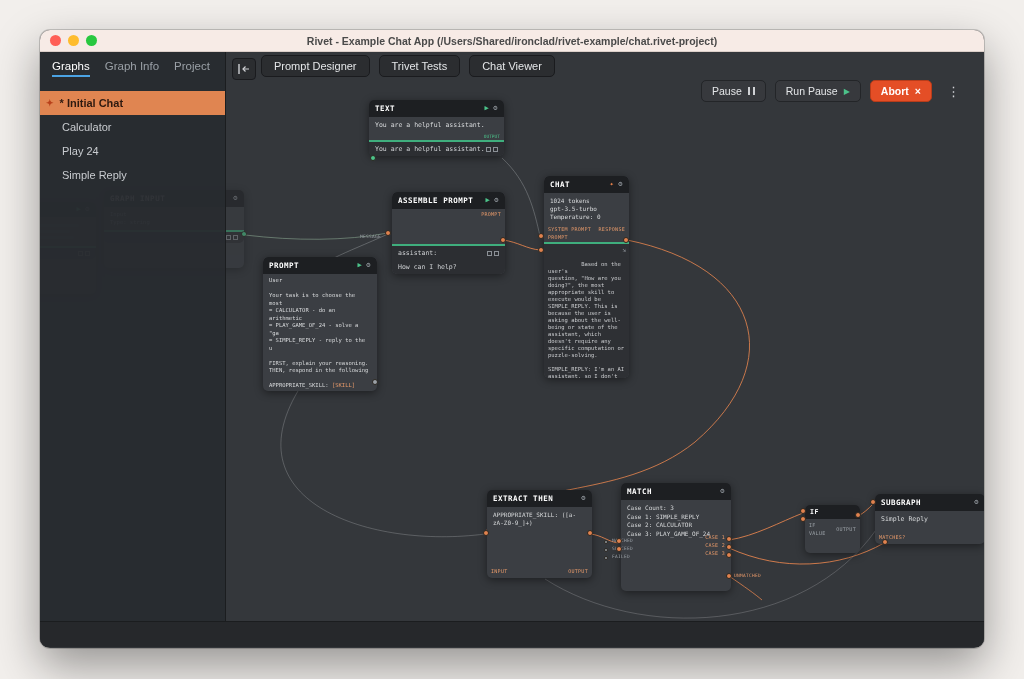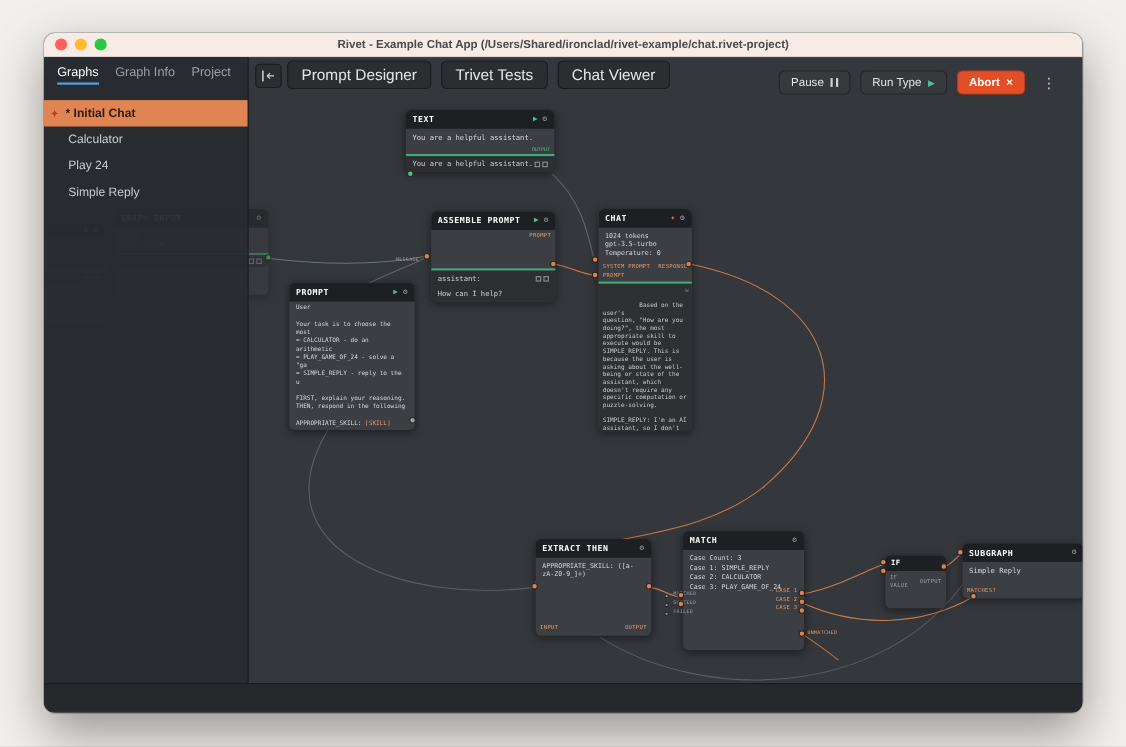--- a/index.html
+++ b/index.html
@@ -37,22 +37,22 @@
   .sb-item.active { background:#e08551; color:#2e1a10; font-weight:bold; padding-left:6px; }
   .sb-item .flame { color:#b8401a; font-size:9px; margin-right:6px; }
 
   .sb-toggle { position:absolute; left:192px; top:6px; width:24px; height:22px; z-index:60;
     background:#2b2d30; border:1px solid #1a1b1e; border-radius:4px;
     display:flex; align-items:center; justify-content:center; }
 
   
   .tool-tabs { position:absolute; left:221px; top:3px; display:flex; gap:9px; z-index:60; }
   .tool-tab { background:#2b2d30; border:1px solid #1a1b1e; color:#e4e6e8;
-    font-size:14px; padding:4px 12px; border-radius:5px; }
-  .run-controls { position:absolute; right:18px; top:12px; display:flex; gap:9px; z-index:60; align-items:center;justify-content:space-between; }
+    font-size:11px; padding:4px 12px; border-radius:5px; }
+  .run-controls { position:absolute; right:18px; top:28px; display:flex; gap:9px; z-index:60; align-items:center;justify-content:space-between; }
   .btn { background:#37393d; border:1px solid #232528; color:#e4e6e8; font-size:10.5px;
     padding:4px 10px; border-radius:5px; display:flex; align-items:center; gap:6px; }
   .btn.abort { background:#e44e26; border-color:#b83c1a; color:#fff; font-weight:bold; }
   .pause-bars { display:inline-block; width:7px; height:8px;
     border-left:2px solid #cfd1d4; border-right:2px solid #cfd1d4; }
   .play-glyph { color:#4cc38a; font-size:8px; }
   .menu-dots { color:#d0d2d5; font-size:13px; padding:2px 6px; background:transparent; border:none; }
 
   
   .node { position:absolute; background:#3b3e43; border-radius:5px; z-index:10;
@@ -203,21 +203,21 @@
           <span class="mini-ics">
               <span class="mini-ic"></span>
               <span class="mini-ic"></span>
             </span>
         </div>
         <div class="out-row last">
           <span>How can I help?</span>
         </div>
       </div>
 
-      <div class="node" style="left:504px; top:138px; width:85px; height:202px; overflow:hidden;">
+      <div class="node" style="left:504px; top:124px; width:85px; height:202px; overflow:hidden;">
         <div class="nh">
           <span>CHAT</span>
           <span class="hicons">
               <span class="ic-spark">✦</span>
               <span class="ic-gear">⚙</span>
             </span>
         </div>
         <div class="nb" style="font-size:6px; line-height:8px;">
           <div>1024 tokens</div>
           <div>gpt-3.5-turbo</div>
@@ -369,21 +369,21 @@
         <button class="tool-tab">Trivet Tests</button>
         <button class="tool-tab">Chat Viewer</button>
       </div>
 
       <div class="run-controls">
         <button class="btn">
           <span>Pause</span>
             <span class="pause-bars"></span>
         </button>
         <button class="btn">
-          <span>Run Type</span>
+          <span>Run Pause</span>
             <span class="play-glyph">▶</span>
         </button>
         <button class="btn abort">
           <span>Abort</span>
             <span>×</span>
         </button>
         <button class="menu-dots">⋮</button>
       </div>
 
       <button class="sb-toggle">

